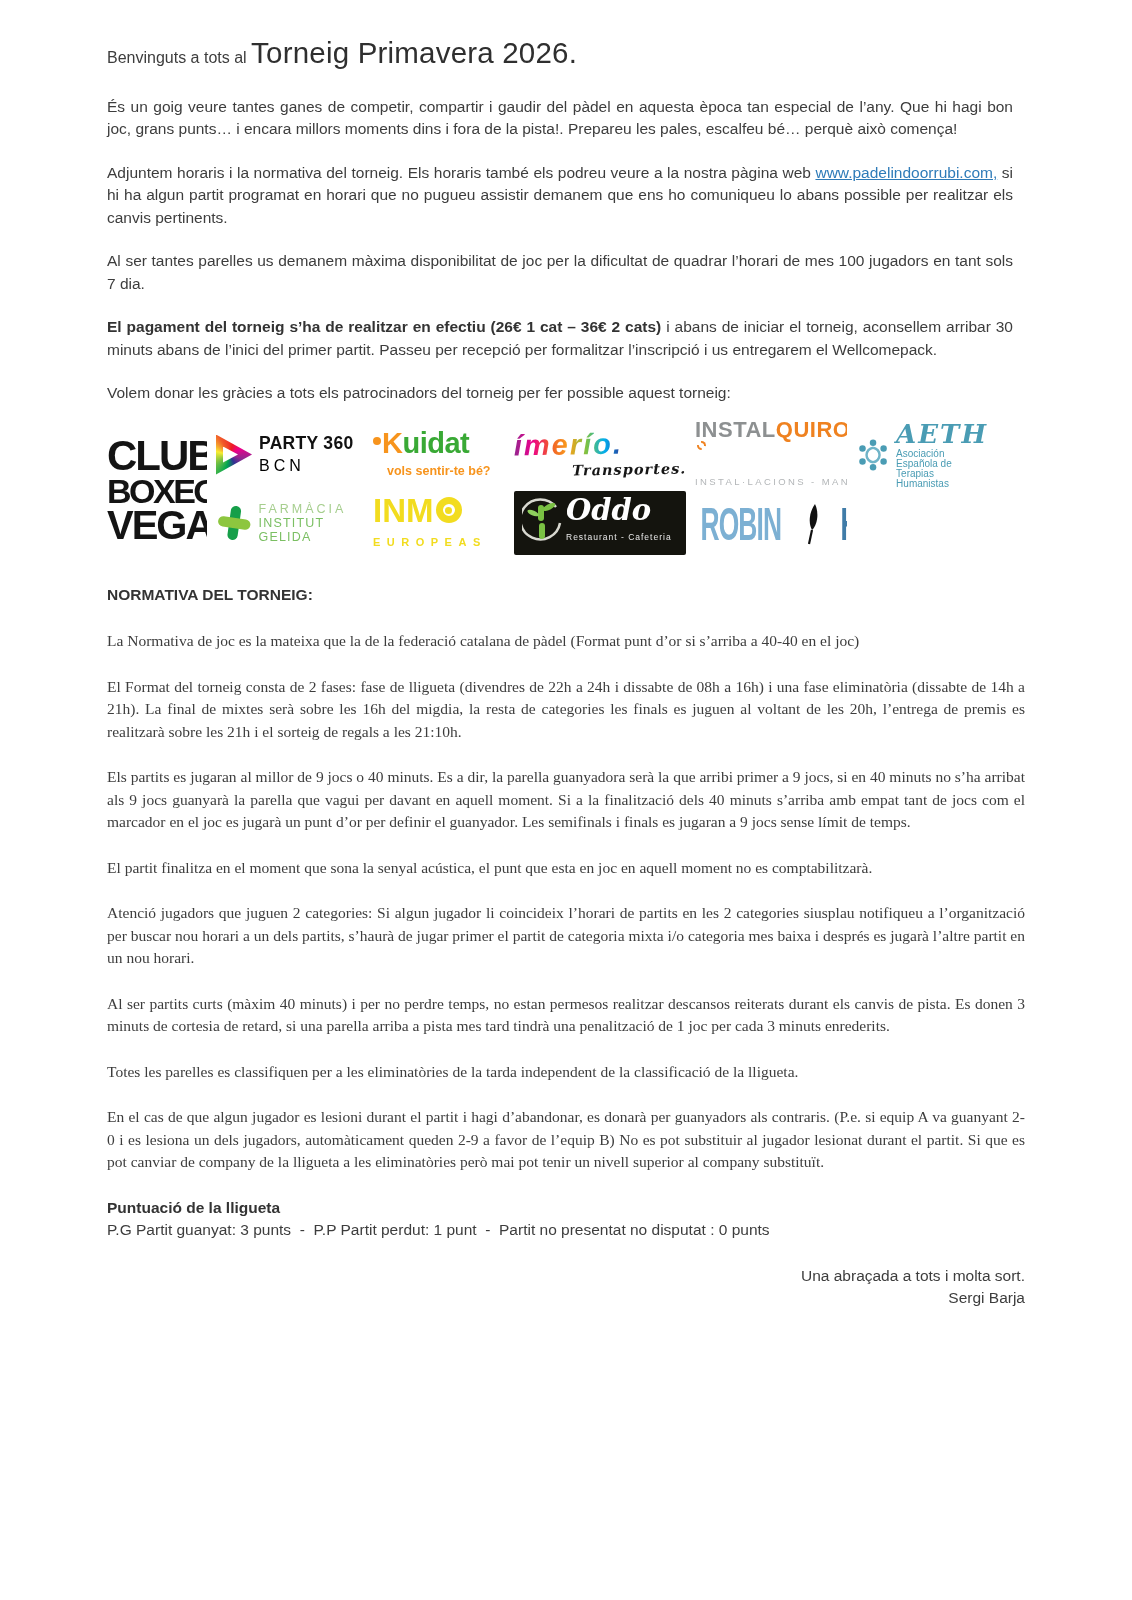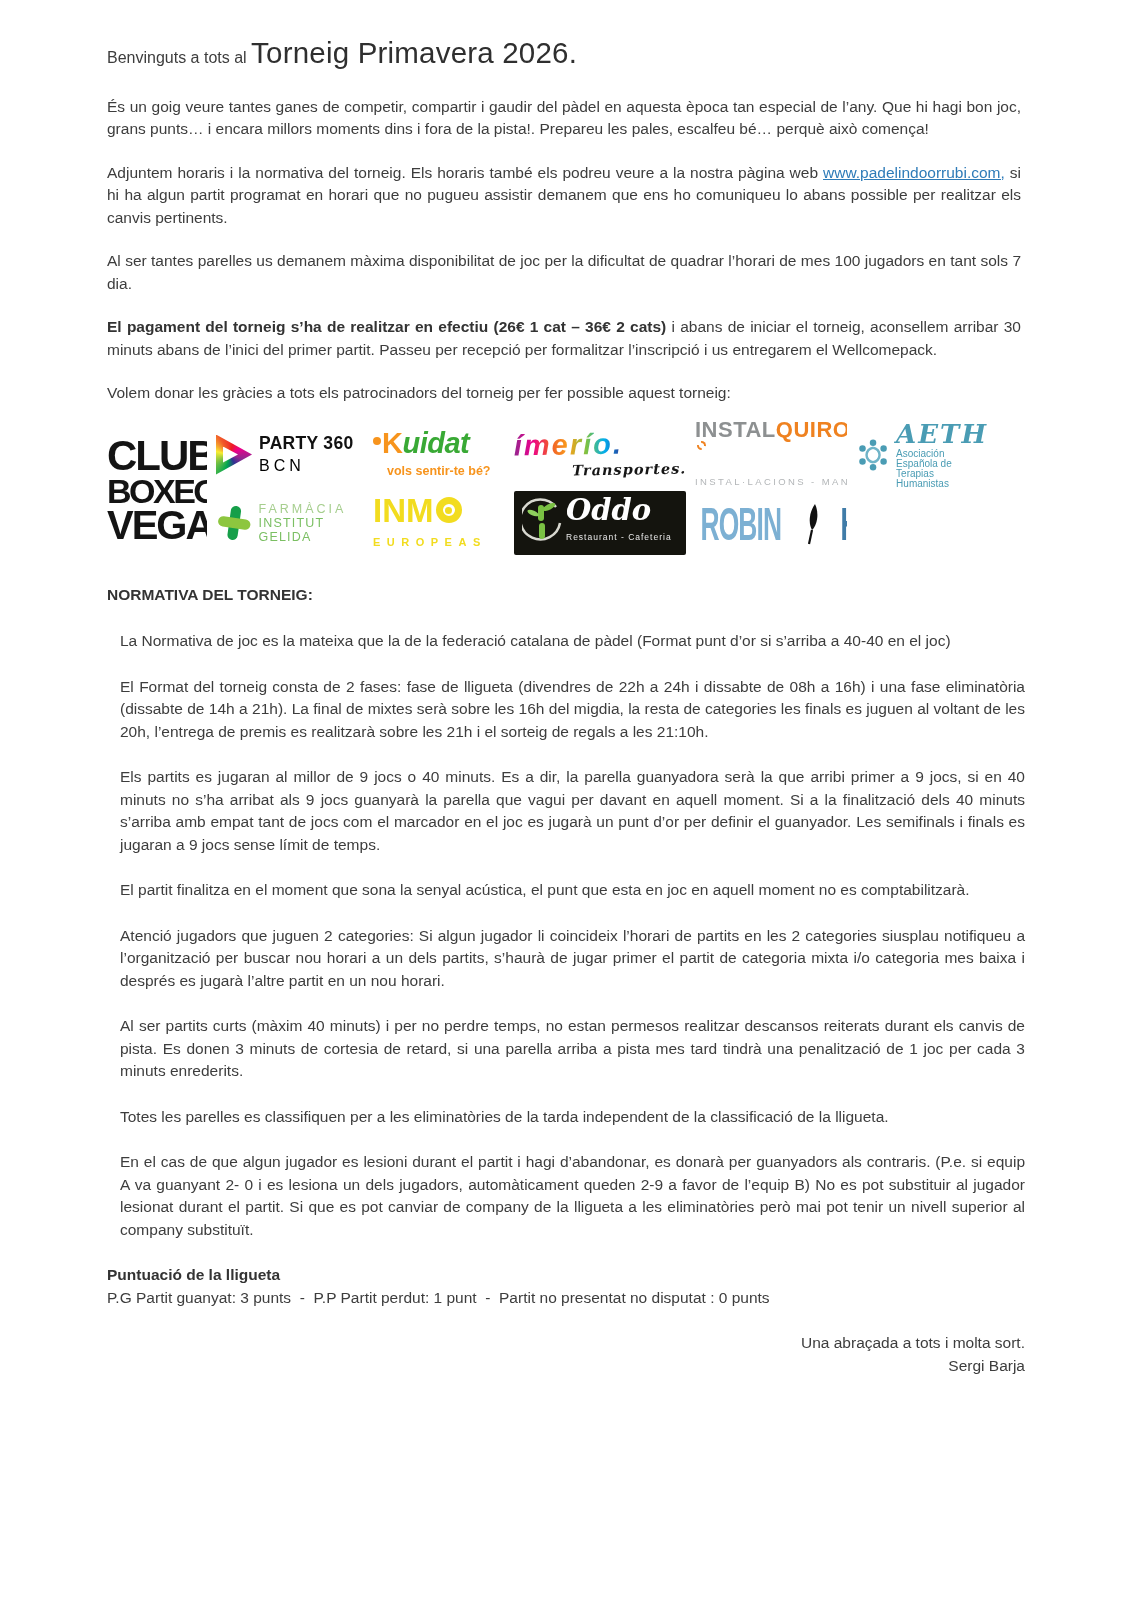--- a/index.html
+++ b/index.html
@@ -11,22 +11,22 @@
     font-size:15.5px; line-height:22.5px;
   }
   .page { padding: 42px 107px 0 107px; }
 
   
   .headline { margin-bottom: 26px; white-space: nowrap; }
   .greeting { font-size:16px; color:#3d3d3d; }
   .big-title { font-size:29.5px; color:#2f2f2f; letter-spacing:0.2px; }
 
   
-  p.doc { text-align: justify; margin: 0 4px 21px 0; }
-  p.rule { text-align: justify; margin: 0 0 23px 13px; }
+  p.doc { text-align: justify; margin: 0 12px 21px 0; }
+  p.rule { text-align: justify; margin: 0 0 23px 0; font-family: Liberation Serif, serif; }
   a.doclink { color:#2e7bb8; text-decoration: underline; }
   .bold { font-weight: bold; color:#333; }
 
   h2.section-head { font-size:15.5px; font-weight:bold; color:#333; margin: 8px 0 24px 0; }
   .scoring-head { font-weight:bold; color:#333; margin:0; }
   .scoring-line { margin:0 0 23px 0; white-space: pre-wrap; }
   .closing p { margin:0; text-align:right; }
 
   
   .sponsors {
@@ -55,21 +55,21 @@
   .party-icon::after { content:""; position:absolute; left:7px; top:12px; width:15px; height:16px;
     clip-path: polygon(0 0, 100% 50%, 0 100%); background:#fff; }
   .party-name { font-weight:900; font-size:17.5px; color:#111; letter-spacing:0.3px; }
   .party-sub { font-size:16px; color:#000000; letter-spacing:4px; margin-top:1px; }
 
   
   .kuidat { padding-top:2px; }
   .kd-main { font-weight:900; font-size:29px; line-height:1; letter-spacing:-0.5px; }
   .kd-dot { display:inline-block; width:8px; height:8px; border-radius:50%; background:#f7941d; margin-right:1px; vertical-align: 8px; }
   .kd-k { color:#f7941d; }
-  .kd-rest { color:#39a935;font-style:italic; }
+  .kd-rest { color:#39a935; }
   .kd-tag { color:#f7941d; font-weight:bold; font-size:12.5px; margin-top:2px; padding-left:14px; }
 
   
   .imerio { transform: rotate(-1deg); padding-top:2px; }
   .imerio-name { display:inline-block; font-style:italic; font-weight:900; font-size:29px; line-height:1;
     letter-spacing:2px;
     background: linear-gradient(90deg,#92278f,#ec008c,#f15a29,#f9a11b,#7dc242,#00aeef,#2e3192);
     -webkit-background-clip:text; background-clip:text; color:transparent; }
   .imerio-sub { font-family:"DejaVu Serif",serif; font-style:italic; font-weight:bold;
     font-size:14.5px; color:#161616; text-align:right; margin-top:-2px; letter-spacing:1px; }

